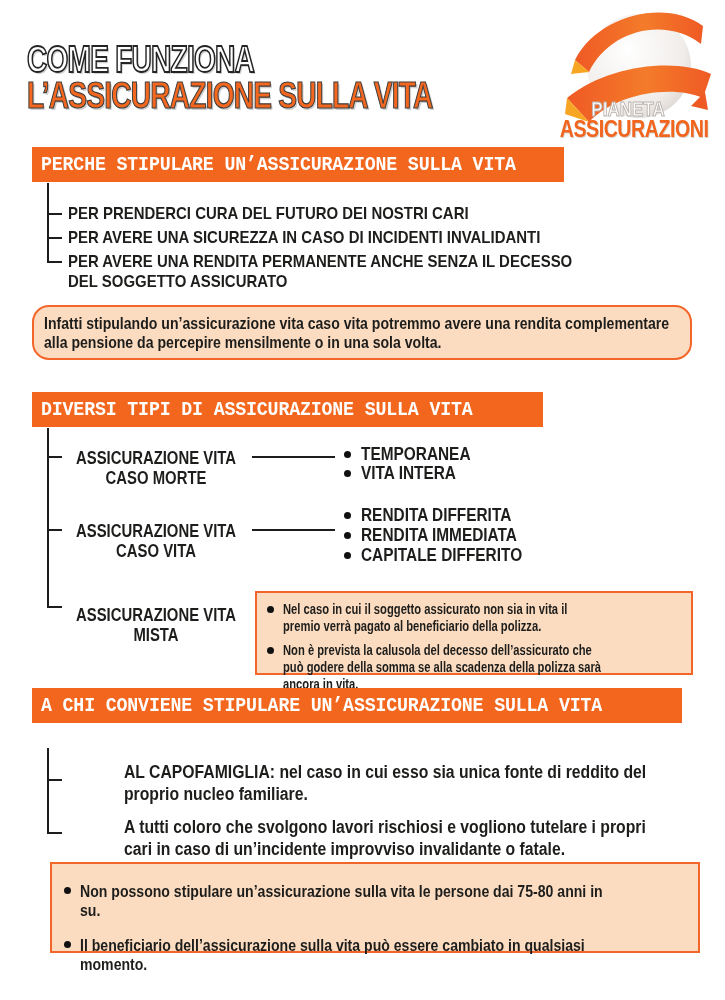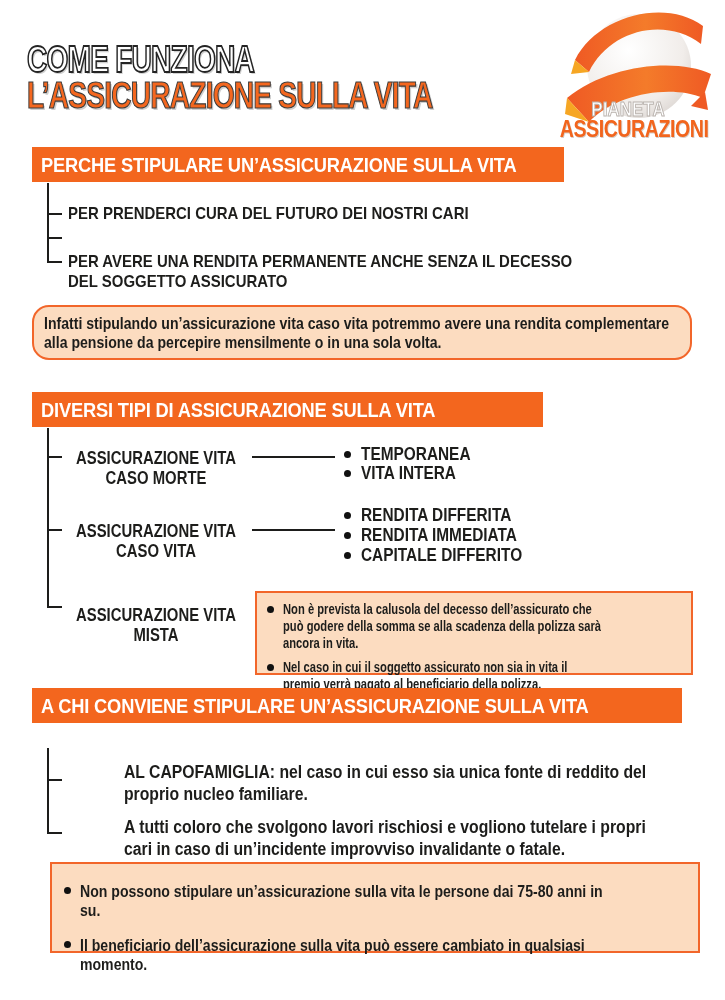--- a/index.html
+++ b/index.html
@@ -20,21 +20,21 @@
   .logo svg{position:absolute;left:0;top:0;}
   .logo-t1{position:absolute;left:0;top:94px;width:150px;text-align:center;font-size:20px;
            color:#ffffff;-webkit-text-stroke:1px #b9b2ad;letter-spacing:0;
            transform:scaleX(0.85);transform-origin:50% 50%;white-space:nowrap;}
   .logo-t2{position:absolute;left:-6px;top:112px;width:170px;text-align:center;font-size:23px;
            color:#f2651d;letter-spacing:-0.5px;transform:scaleX(0.85);transform-origin:50% 50%;
            white-space:nowrap;text-shadow:1px 1px 0 rgba(90,60,40,.25);}
 
   
   .banner{position:absolute;height:35px;background:#f3661e;display:flex;align-items:center;
-          padding-left:9px;box-sizing:border-box;}
+          padding-left:9px;box-sizing:border-box;font-family:Liberation Mono, monospace;}
   .banner span{color:#ffffff;font-size:21px;white-space:nowrap;display:inline-block;
                transform:scaleX(0.87);transform-origin:0 50%;letter-spacing:-0.2px;}
   .banner1{left:32px;top:147px;width:532px;}
   .banner2{left:32px;top:392px;width:511px;}
   .banner3{left:32px;top:688px;width:650px;}
 
   
   .vline{position:absolute;border-left:2px solid #1d1d1b;border-bottom:2px solid #1d1d1b;}
   .dash{position:absolute;height:2px;background:#1d1d1b;}
   .conn{position:absolute;height:2px;background:#1d1d1b;}
@@ -128,20 +128,23 @@
 
   <div class="banner banner1">
     <span>PERCHE STIPULARE UN’ASSICURAZIONE SULLA VITA</span>
   </div>
   <div class="vline vline1"></div>
   <div class="dash dash1a"></div>
   <div class="dash dash1b"></div>
   <div class="caps-item why0">
     <span class="ln">PER PRENDERCI CURA DEL FUTURO DEI NOSTRI CARI</span>
   </div>
+  <div class="caps-item why1">
+    <span class="ln">PER AVERE UNA SICUREZZA IN CASO DI INCIDENTI INVALIDANTI</span>
+  </div>
   <div class="caps-item why2">
     <span class="ln">PER AVERE UNA RENDITA PERMANENTE ANCHE SENZA IL DECESSO</span>
     <span class="ln">DEL SOGGETTO ASSICURATO</span>
   </div>
   <div class="pbox pbox1">
     <div class="txt">Infatti stipulando un’assicurazione vita caso vita potremmo avere una rendita complementare alla pensione da percepire mensilmente o in una sola volta.</div>
   </div>
 
   <div class="banner banner2">
     <span>DIVERSI TIPI DI ASSICURAZIONE SULLA VITA</span>
@@ -186,25 +189,25 @@
     </div>
   </div>
 
   <div class="tree-label lab3">
     <span class="ln">ASSICURAZIONE VITA</span>
     <span class="ln">MISTA</span>
   </div>
   <div class="pbox pbox2">
     <div class="brow">
       <span class="dot"></span>
+      <span class="btxt">Nel caso in cui il soggetto assicurato non sia in vita il premio verrà pagato al beneficiario della polizza.</span>
+    </div>
+    <div class="brow">
+      <span class="dot"></span>
       <span class="btxt">Non è prevista la calusola del decesso dell’assicurato che può godere della somma se alla scadenza della polizza sarà ancora in vita.</span>
-    </div>
-    <div class="brow">
-      <span class="dot"></span>
-      <span class="btxt">Nel caso in cui il soggetto assicurato non sia in vita il premio verrà pagato al beneficiario della polizza.</span>
     </div>
   </div>
 
   <div class="banner banner3">
     <span>A CHI CONVIENE STIPULARE UN’ASSICURAZIONE SULLA VITA</span>
   </div>
   <div class="vline vline3"></div>
   <div class="dash dash3a"></div>
   <div class="who-item who0">
     <span class="ln">AL CAPOFAMIGLIA: nel caso in cui esso sia unica fonte di reddito del</span>

